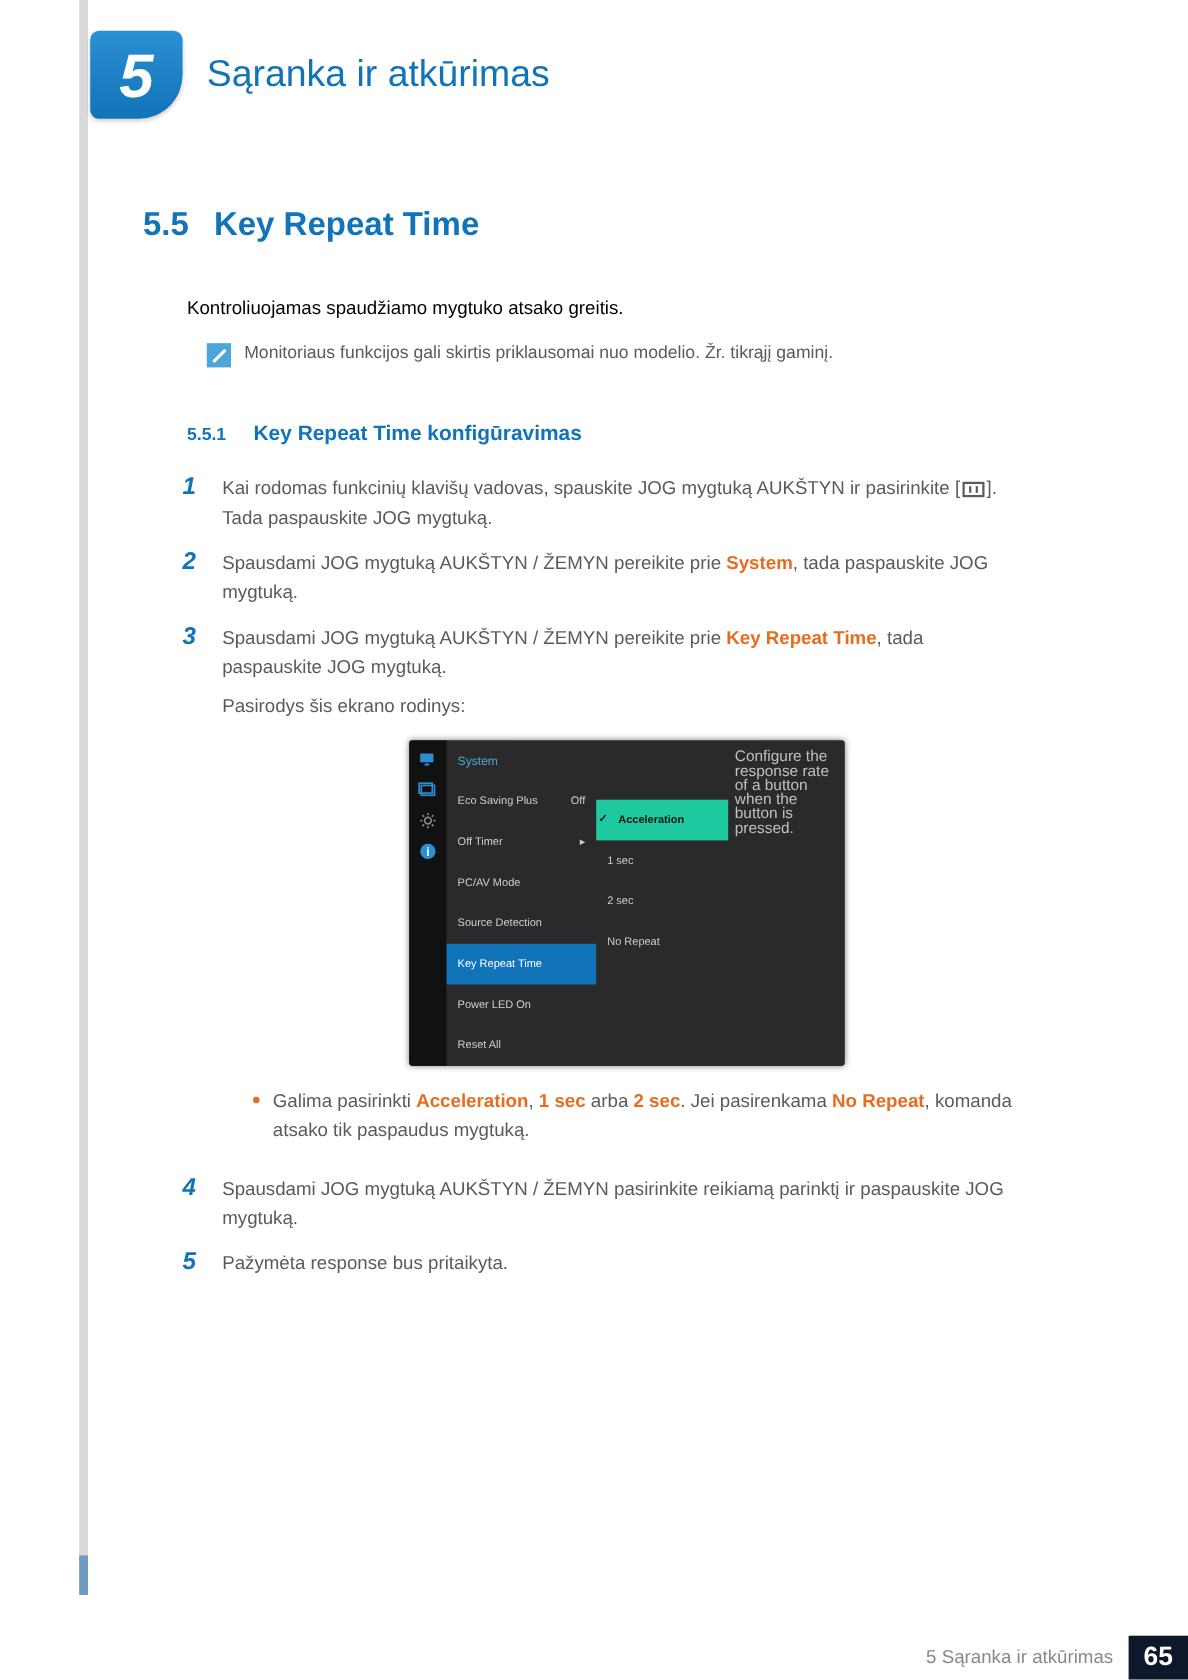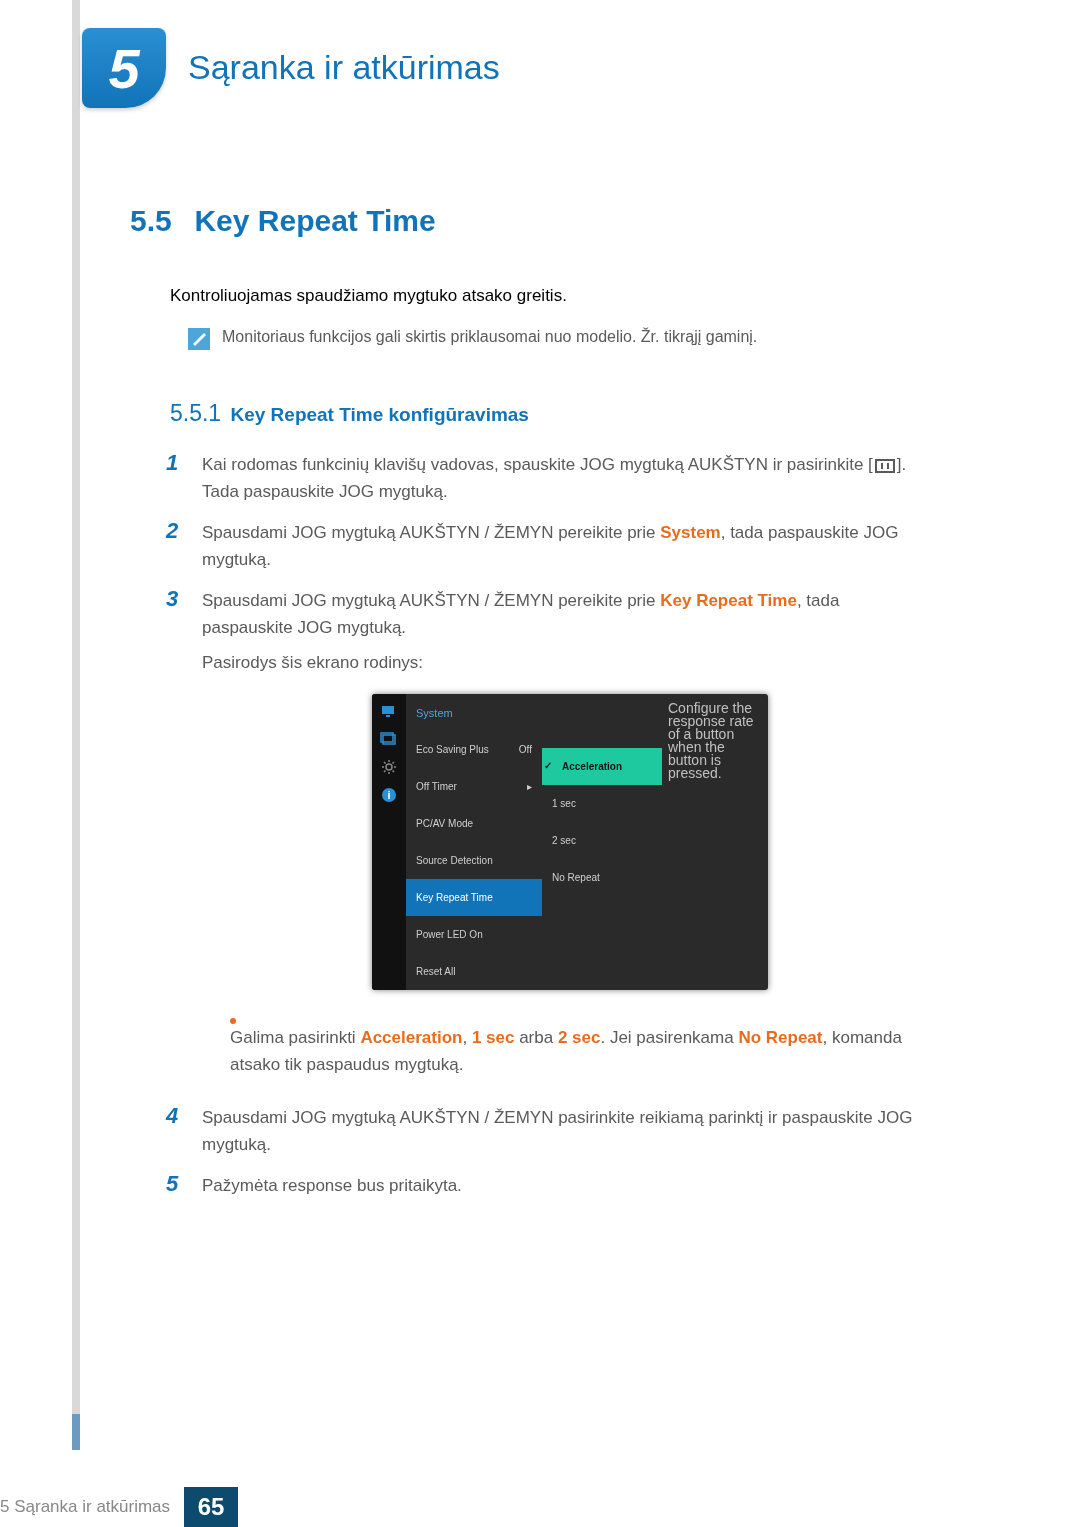--- a/index.html
+++ b/index.html
@@ -10,29 +10,29 @@
   .chapter-badge {
     position: absolute; left: 82px; top: 28px; width: 84px; height: 80px;
     background: linear-gradient(#2b8fd4, #1173b8);
     border-radius: 8px 8px 40px 8px;
     color: #fff; font-size: 56px; font-weight: bold; font-style: italic;
     display: flex; align-items: center; justify-content: center;
     box-shadow: 0 2px 4px rgba(0,0,0,0.2);
   }
   .chapter-title { position: absolute; left: 188px; top: 48px; font-size: 34px; color: #1173b8; font-weight: 400; }
   .content { position: absolute; left: 130px; top: 188px; width: 790px; }
-  .sec-num { color: #1173b8; font-size: 30px; font-weight: 600; display: inline-block; width: 60px; margin-top: 16px; }
+  .sec-num { color: #1173b8; font-size: 30px; font-weight: 600; display: inline-block; width: 60px; }
   .sec-title { color: #1173b8; font-size: 30px; font-weight: 600; }
   .intro { margin-top: 48px; margin-left: 40px; font-size: 17px; color: #000000; }
   .note-row { margin-top: 22px; margin-left: 40px; display: flex; align-items: flex-start; padding-left: 18px; }
   .note-icon { width: 22px; height: 22px; background: #4da6d9; margin-right: 12px; flex-shrink: 0; position: relative; }
   .note-icon svg { position: absolute; top: 2px; left: 2px; }
   .note-text { font-size: 16px; color: #5a5a5a; }
   .subsec { margin-top: 50px; margin-left: 40px; }
-  .subsec-num { color: #1173b8; font-size: 23px; font-weight: 400; display: inline-block; width: 56px; }
+  .subsec-num { color: #1173b8; font-size: 16px; font-weight: 700; display: inline-block; width: 56px; }
   .subsec-title { color: #1173b8; font-size: 19px; font-weight: 600; }
   .steps { margin-top: 24px; margin-left: 36px; }
   .step { display: flex; margin-bottom: 14px; }
   .step-num { color: #1173b8; font-size: 22px; font-style: italic; font-weight: 600; width: 36px; flex-shrink: 0; line-height: 24px; }
   .step-body { font-size: 17px; color: #5a5a5a; line-height: 27px; }
   .step-body .hl { color: #e86c1e; font-weight: 600; }
   .menu-icon { display: inline-block; vertical-align: middle; width: 20px; height: 14px; border: 2px solid #5a5a5a; position: relative; margin: 0 2px; }
   .menu-icon::before, .menu-icon::after { content: ""; position: absolute; top: 2px; bottom: 2px; width: 2px; background: #5a5a5a; }
   .menu-icon::before { left: 4px; }
   .menu-icon::after { right: 4px; }
@@ -44,25 +44,25 @@
   .osd-left { width: 136px; }
   .osd-head { color: #4da6d9; padding: 6px 10px 4px; font-size: 11px; }
   .osd-item { padding: 5px 10px; font-size: 10px; display: flex; justify-content: space-between; align-items: flex-end; }
   .osd-item.sel { background: #1173b8; color: #fff; }
   .osd-right { width: 120px; padding-top: 54px; }
   .osd-opt { padding: 5px 10px; font-size: 10px; }
   .osd-opt.sel { background: #1fc9a0; color: #121212; font-weight: 600; position: relative; }
   .osd-opt.sel::before { content: "✓"; position: absolute; left: 2px; top: 4px; font-size: 10px; color: #121212; }
   .osd-opt.sel span { margin-left: 10px; }
   .osd-help { width: 106px; font-size: 14px; color: #c0c0c0; padding: 8px 8px 0 6px; line-height: 13px; }
-  .sub-bullet { display: flex; margin: 0 0 12px 28px; flex-direction: column; }
+  .sub-bullet { display: flex; margin: 0 0 12px 28px; }
   .sub-bullet .dot { width: 6px; height: 6px; border-radius: 50%; background: #e86c1e; margin: 10px 12px 0 0; flex-shrink: 0; }
-  .footer { position: absolute; left: 0; right: 0; bottom: 0; height: 40px; display: flex; align-items: center; }
+  .footer { position: absolute; left: 0; right: 0; bottom: 0; height: 40px; display: flex; justify-content: flex-end; align-items: center; }
   .footer-text { color: #888; font-size: 17px; margin-right: 14px; }
-  .footer-page { background: #0c4a6e; color: #fff; width: 54px; height: 40px; display: flex; align-items: center; justify-content: center; font-size: 24px; font-weight: 600; }
+  .footer-page { background: #0f172a; color: #fff; width: 54px; height: 40px; display: flex; align-items: center; justify-content: center; font-size: 24px; font-weight: 600; }
 </style>
 </head>
 <body>
 
 <div class="page">
   <div class="side-bar"></div>
 
   <div class="chapter-badge">5</div>
   <div class="chapter-title">Sąranka ir atkūrimas</div>
 

